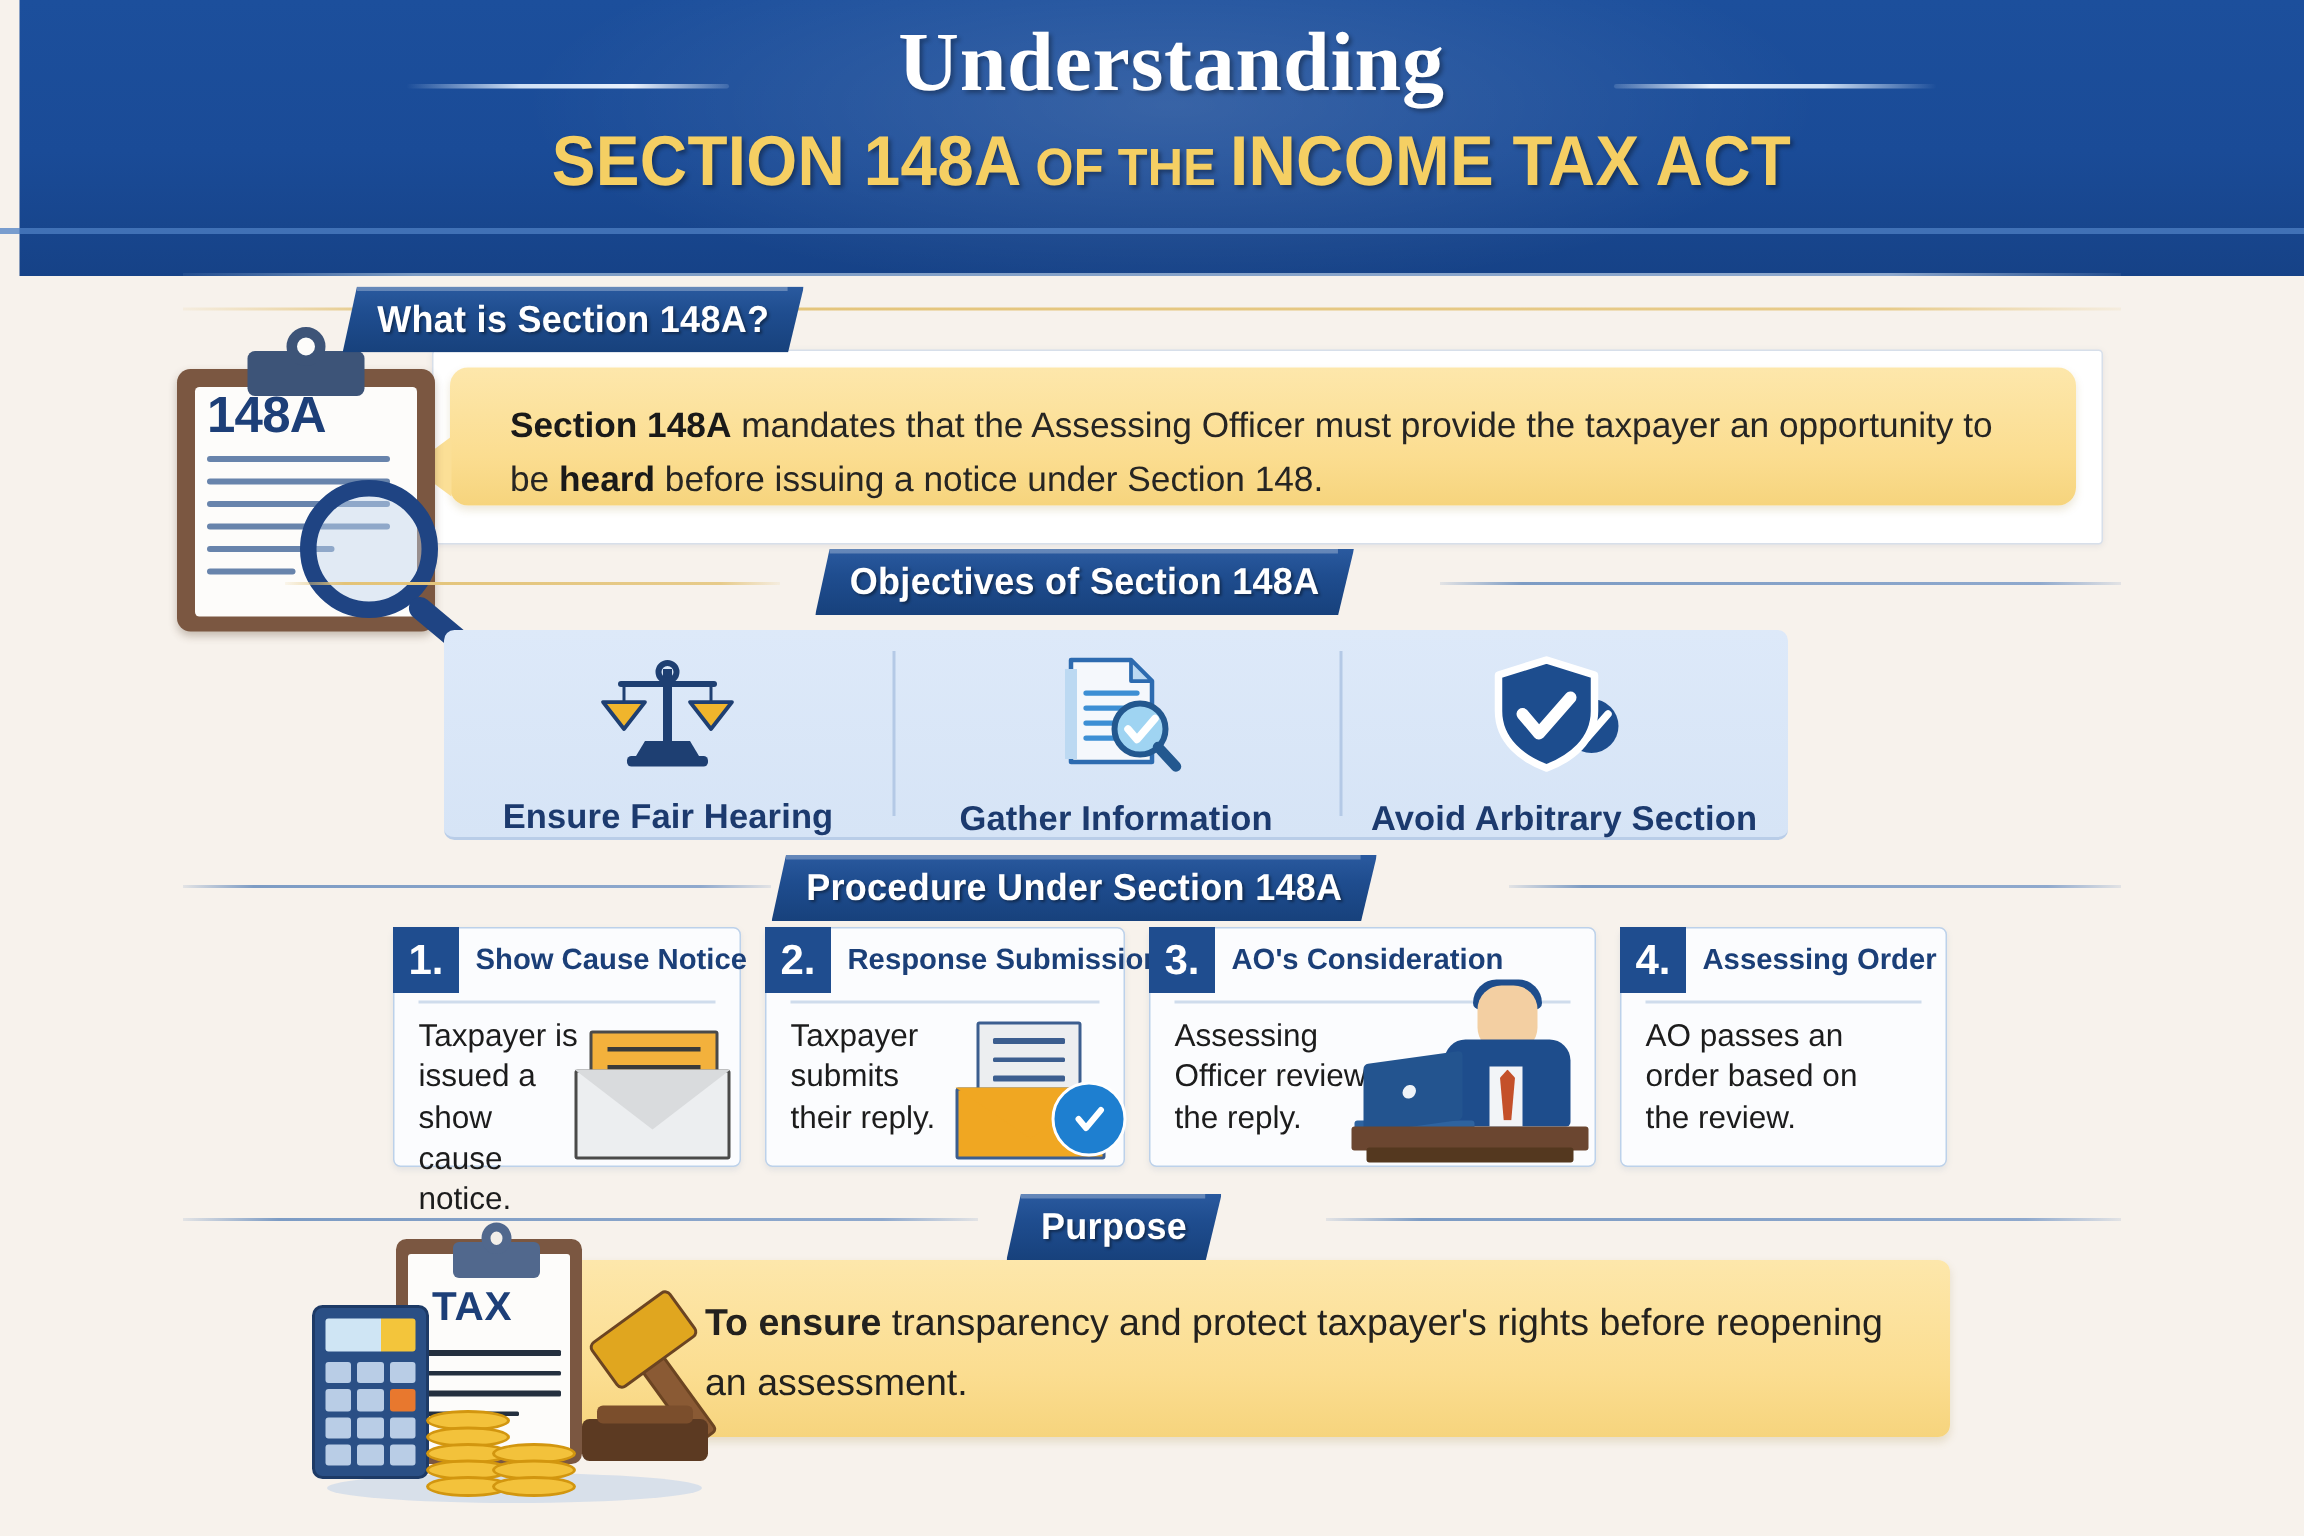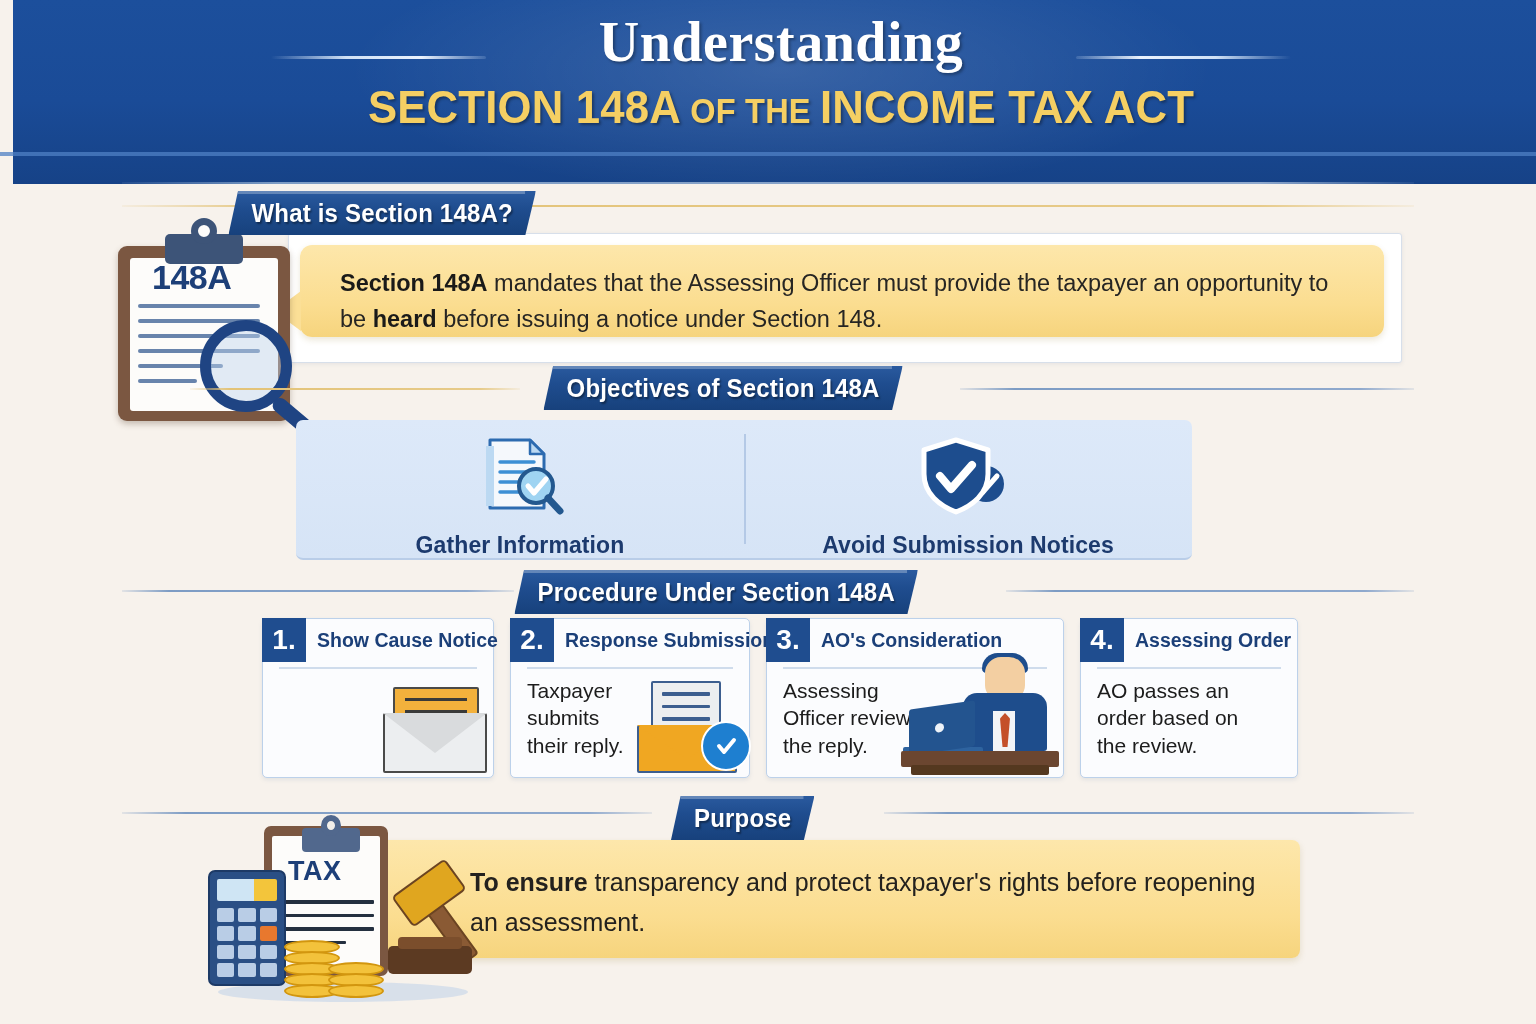--- a/index.html
+++ b/index.html
@@ -113,21 +113,21 @@
   .cb-clip{
     position:absolute;left:47px;top:6px;width:78px;height:30px;
     background:#3d5478;border-radius:5px;
   }
   .cb-clip::before{
     content:"";position:absolute;left:26px;top:-16px;width:26px;height:26px;
     border:7px solid #3d5478;border-radius:50%;background:#fdfcfa;
     box-sizing:border-box;
   }
   .cb-num{
-    position:absolute;left:34px;top:30px;
+    position:absolute;left:20px;top:30px;
     font-size:34px;font-weight:700;color:#1d3f78;letter-spacing:-.5px;
   }
   .cb-lines{position:absolute;left:20px;top:76px;width:122px;}
   .cb-lines i{display:block;height:4px;background:#4d6f9e;opacity:.85;border-radius:2px;margin-bottom:11px;}
   .cb-lines i:nth-child(5){width:70%;}
   .cb-lines i:nth-child(6){width:48%;}
   .mag{
     position:absolute;left:82px;top:92px;width:92px;height:92px;
     border:11px solid #1f4483;border-radius:50%;
     background:rgba(190,212,238,.45);box-sizing:border-box;
@@ -396,20 +396,36 @@
     <div class="mag"></div>
   </div>
 
   <div class="rule gold" style="left:190px;width:330px;top:388px;"></div>
   <div class="rule blue" style="left:960px;width:454px;top:388px;"></div>
 
   <div class="ribbon" style="left:536px;top:366px;">Objectives of Section 148A</div>
 
   <div class="obj-panel" style="left:296px;top:420px;width:896px;height:138px;">
 
+    <div class="obj-col">
+      <div class="obj-icon">
+        <svg width="90" height="76" viewBox="0 0 90 76">
+          <rect x="42" y="8" width="6" height="48" fill="#1e3f72"></rect>
+          <circle cx="45" cy="10" r="6" fill="none" stroke="#1e3f72" stroke-width="4"></circle>
+          <rect x="12" y="16" width="66" height="4" rx="2" fill="#1e3f72"></rect>
+          <line x1="16" y1="20" x2="16" y2="30" stroke="#1e3f72" stroke-width="2"></line>
+          <line x1="74" y1="20" x2="74" y2="30" stroke="#1e3f72" stroke-width="2"></line>
+          <path d="M2 30 h28 l-14 18 z" fill="#f0b52c" stroke="#1e3f72" stroke-width="2.5" stroke-linejoin="round"></path>
+          <path d="M60 30 h28 l-14 18 z" fill="#f0b52c" stroke="#1e3f72" stroke-width="2.5" stroke-linejoin="round"></path>
+          <path d="M30 56 h30 l6 10 H24 z" fill="#1e3f72"></path>
+          <rect x="18" y="66" width="54" height="7" rx="3" fill="#1e3f72"></rect>
+        </svg>
+      </div>
+      <div class="obj-label">Ensure Fair Hearing</div>
+    </div>
 
     <div class="obj-col">
       <div class="obj-icon">
         <svg width="92" height="80" viewBox="0 0 92 80">
           <path d="M16 4 h40 l14 14 v54 H16 z" fill="#f5f8fc" stroke="#2d6bb0" stroke-width="3" stroke-linejoin="round"></path>
           <path d="M56 4 v14 h14 z" fill="#bcd9f2" stroke="#2d6bb0" stroke-width="2.5" stroke-linejoin="round"></path>
           <rect x="12" y="10" width="8" height="60" fill="#bcd9f2"></rect>
           <g stroke="#3d8fd4" stroke-width="3.5" stroke-linecap="round">
             <line x1="26" y1="26" x2="60" y2="26"></line>
             <line x1="26" y1="36" x2="60" y2="36"></line>
@@ -426,34 +442,35 @@
 
     <div class="obj-col">
       <div class="obj-icon">
         <svg width="96" height="80" viewBox="0 0 96 80">
           <circle cx="66" cy="48" r="18" fill="#1d4d8e"></circle>
           <path d="M56 48 l7 8 14 -16" fill="none" stroke="#ffffff" stroke-width="5" stroke-linecap="round" stroke-linejoin="round"></path>
           <path d="M36 4 L68 14 V38 C68 58 52 70 36 76 C20 70 4 58 4 38 V14 Z" fill="#1d4d8e" stroke="#ffffff" stroke-width="5" stroke-linejoin="round"></path>
           <path d="M20 40 l11 13 21 -24" fill="none" stroke="#ffffff" stroke-width="8" stroke-linecap="round" stroke-linejoin="round"></path>
         </svg>
       </div>
-      <div class="obj-label">Avoid Submission Notices</div>
+      <div class="obj-label">Avoid Arbitrary Section</div>
     </div>
 
   </div>
 
   <div class="rule blue" style="left:122px;width:392px;top:590px;"></div>
   <div class="rule blue" style="left:1006px;width:408px;top:590px;"></div>
 
   <div class="ribbon" style="left:506px;top:570px;">Procedure Under Section 148A</div>
 
   <div class="step" style="left:262px;width:230px;">
     <div class="step-badge">1.</div>
     <div class="step-title">Show Cause Notice</div>
     <div class="step-sep"></div>
+    <div class="step-body">Taxpayer is issued a show cause notice.</div>
     <div class="step-art">
       <div class="env">
         <div class="sheet">
             <i></i>
             <i></i>
             <i></i>
           </div>
         <div class="body"></div>
         <div class="flap"></div>
       </div>

